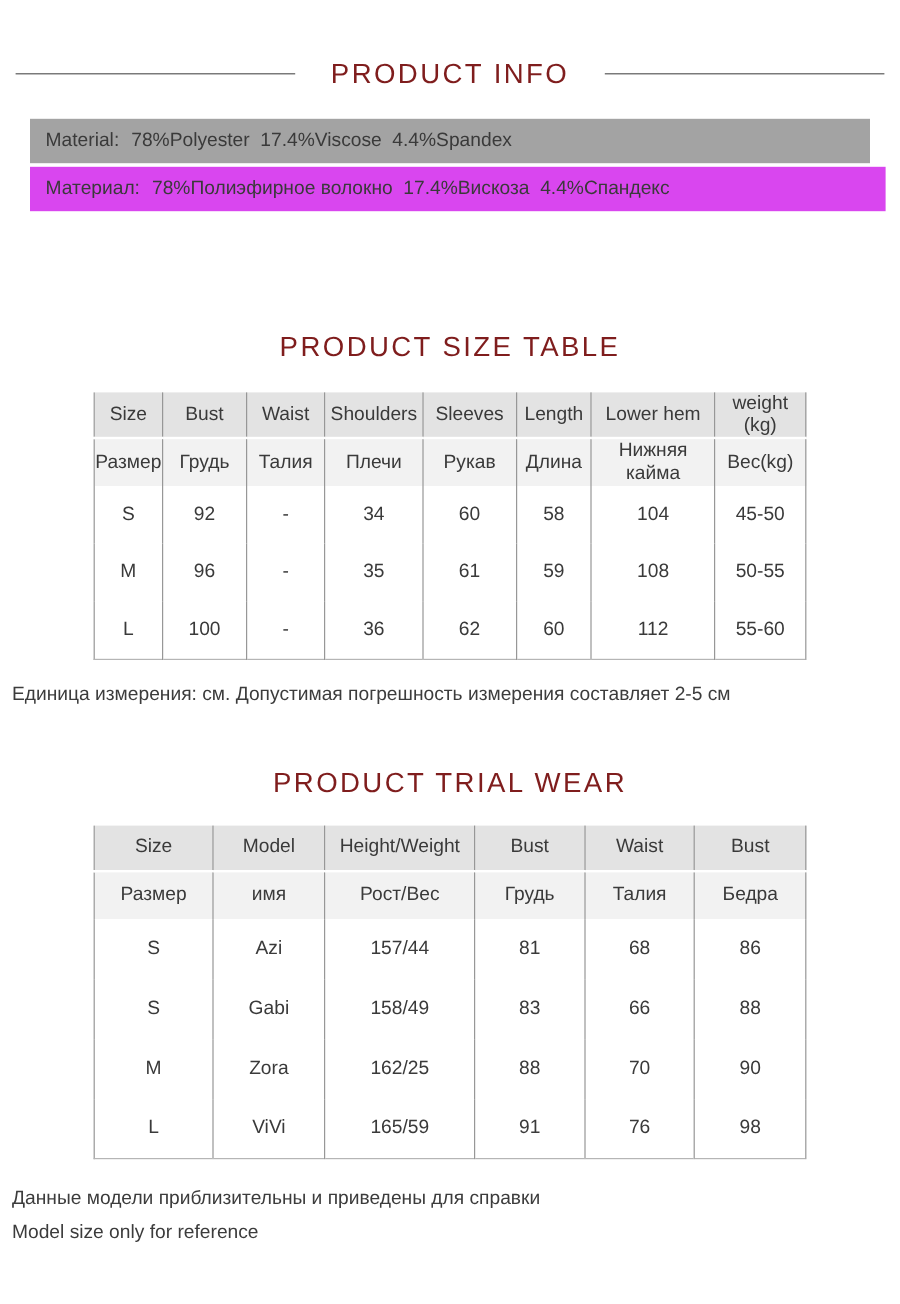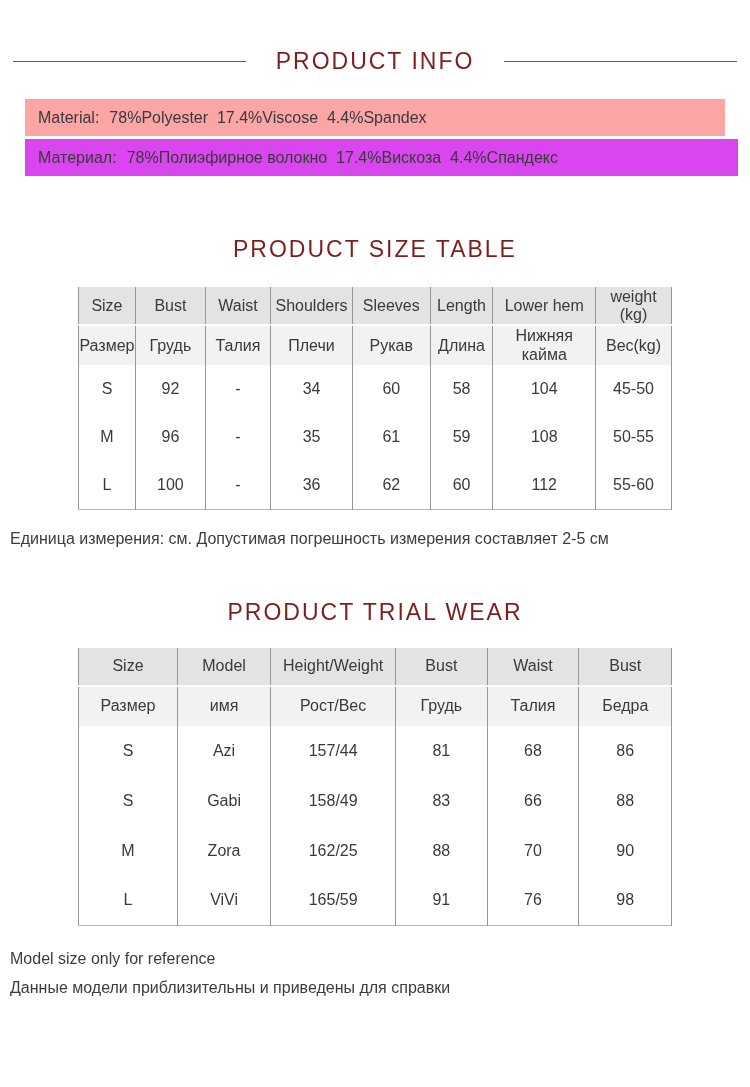--- a/index.html
+++ b/index.html
@@ -28,34 +28,34 @@
     align-items: center;
     margin: 48px 13px 0 13px;
   }
   .title-with-lines .rule {
     flex: 1;
     height: 1px;
     background: #5a5a5a;
   }
   .title-with-lines .section-title { margin: 0 30px; flex: 0 0 auto; }
 
-  .title-plain { margin-top: 60px; }
+  .title-plain { margin-top: 100px; }
   .title-plain-2 { margin-top: 46px; }
 
   
   .materials { margin-top: 24px; }
   .material-row {
     height: 37px;
     display: flex;
     align-items: center;
     font-size: 16px;
     padding-left: 13px;
     color: #3a3a3a;
   }
-  .material-row.en { margin: 0 25px 0 25px; background: #fca5a5; }
+  .material-row.en { margin: 0 25px 0 25px; background: #a3a3a3; }
   .material-row.ru { margin: 3px 12px 0 25px; background: #d946ef; }
   .material-row .lbl { margin-right: 10px; }
   .material-row .val { white-space: pre; }
 
   
   .spec-table {
     width: 594px;
     margin: 24px auto 0 auto;
     border-collapse: collapse;
     table-layout: fixed;
@@ -252,17 +252,17 @@
         <td>ViVi</td>
         <td>165/59</td>
         <td>91</td>
         <td>76</td>
         <td>98</td>
       </tr>
     </tbody>
   </table>
 
   <div class="notes footer-notes">
+    <div class="note-line">Данные модели приблизительны и приведены для справки</div>
     <div class="note-line">Model size only for reference</div>
-    <div class="note-line">Данные модели приблизительны и приведены для справки</div>
   </div>
 
 </div>
 
 </body></html>

